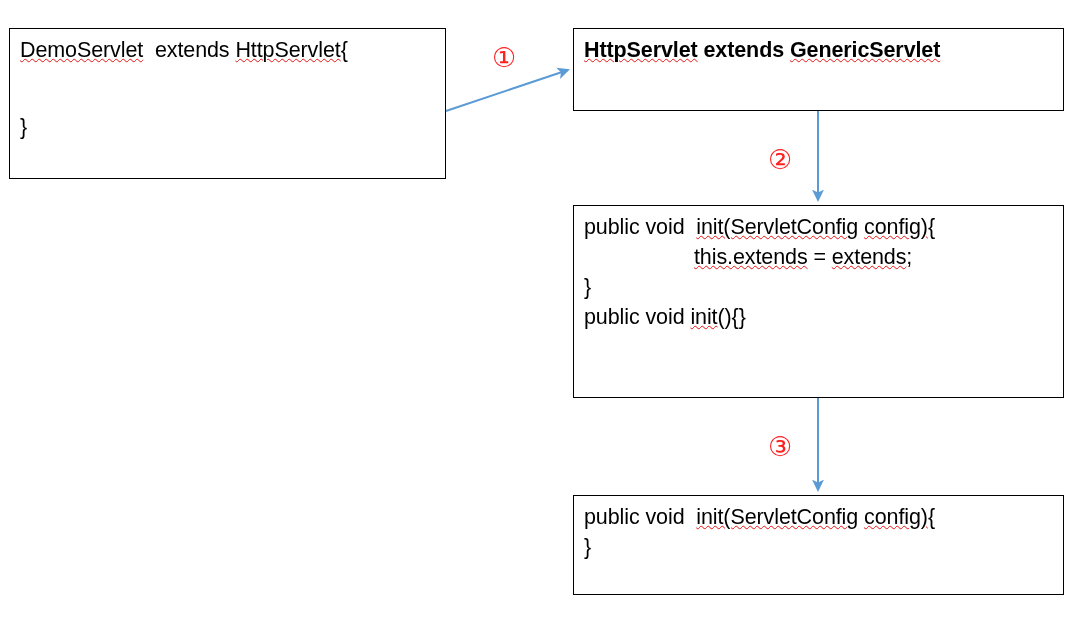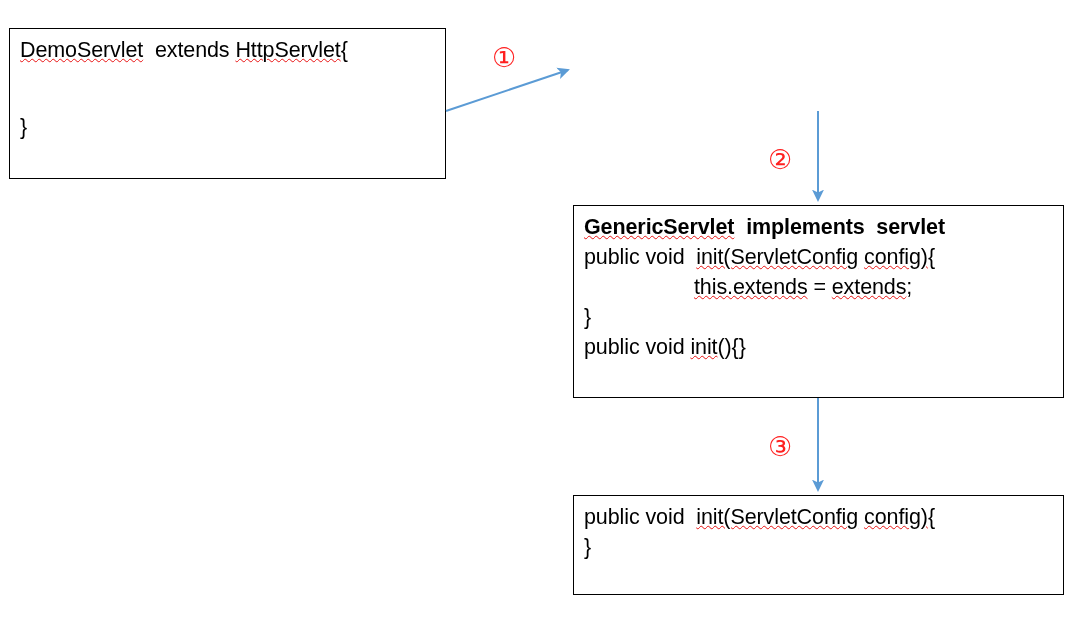--- a/index.html
+++ b/index.html
@@ -80,23 +80,25 @@
 <body>
 
 <div id="canvas">
 
   <div class="box" id="box-demoservlet">
     <div class="code"><span class="sq">DemoServlet</span>&nbsp; extends <span class="sq">HttpServlet</span>{</div>
     <div class="spacer"></div>
     <div class="code">}</div>
   </div>
 
+  <div class="box" id="box-httpservlet">
+    <div class="code bold"><span class="sq">HttpServlet</span> extends <span class="sq">GenericServlet</span></div>
+  </div>
 
   <div class="box" id="box-genericservlet">
-    <div class="code bold"><span class="sq">GenericServlet</span>&nbsp; implements&nbsp; servlet</div>
     <div class="code">public void&nbsp; <span class="sq">init(ServletConfig</span> <span class="sq">config)</span>{</div>
     <div class="code" style="padding-left:110px"><span class="sq">this.extends</span> = <span class="sq">extends</span>;</div>
     <div class="code">}</div>
     <div class="code">public void <span class="sq">init</span>(){}</div>
   </div>
 
   <div class="box" id="box-servlet">
     <div class="code">public void&nbsp; <span class="sq">init(ServletConfig</span> <span class="sq">config)</span>{</div>
     <div class="code">}</div>
   </div>

